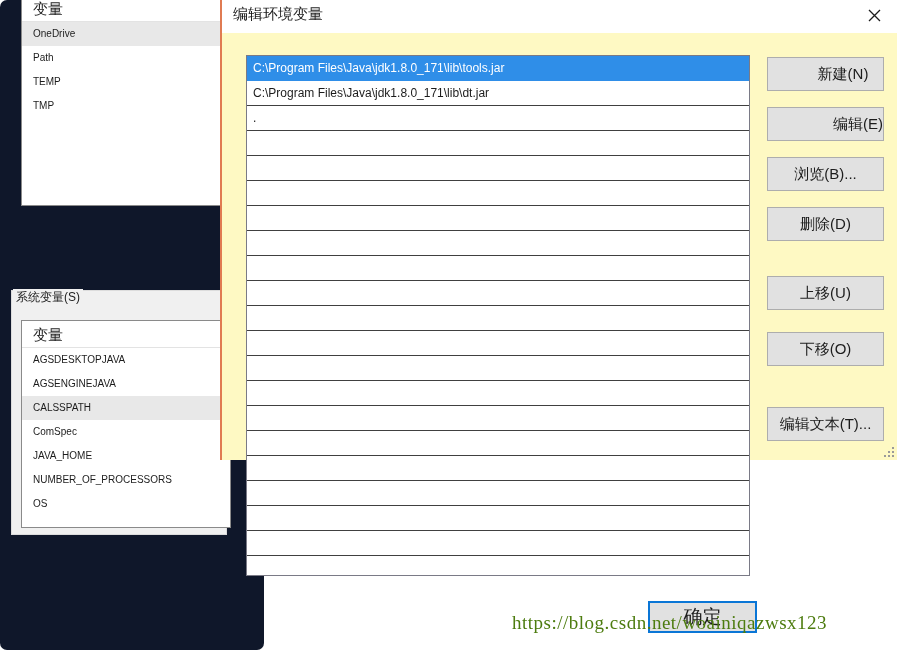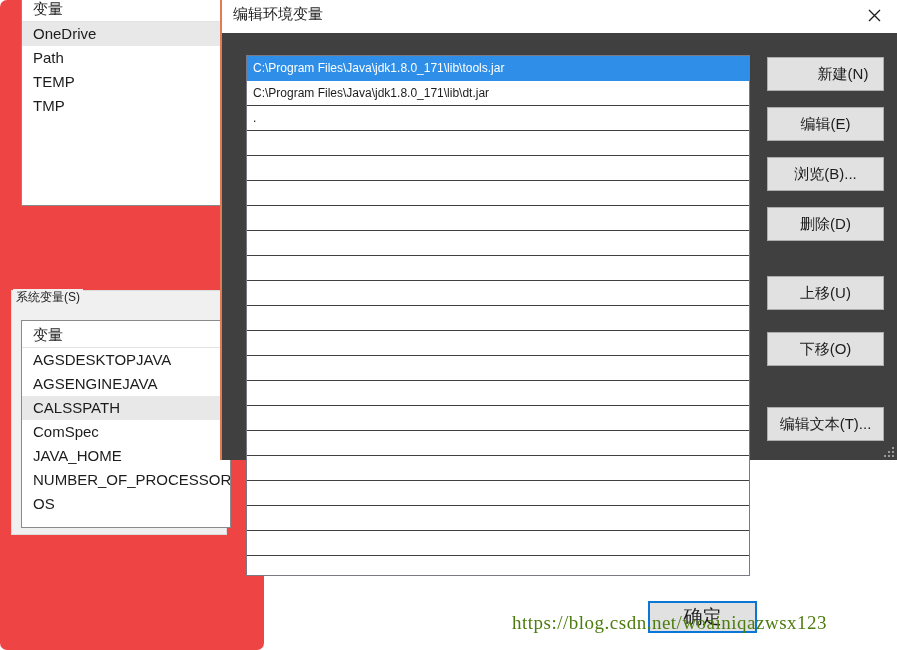--- a/index.html
+++ b/index.html
@@ -17,21 +17,21 @@
     position: relative;
     -webkit-font-smoothing: antialiased;
   }
 
   
   #bg-window {
     position: absolute;
     left: 0; top: 0;
     width: 264px;
     height: 650px;
-    background: #ef4444;
+    background: #0f172a;
     overflow: hidden;
     border-radius: 7px;
   }
   .bg-group {
     position: absolute;
     border: 1px solid #dcdcdc;
     background: #f0f0f0;
     box-sizing: border-box;
   }
   .group-label {
@@ -57,37 +57,37 @@
     color: #1c1c1c;
     background: #ffffff;
     border-bottom: 1px solid #e3e3e3;
     box-sizing: border-box;
     white-space: nowrap;
   }
   .var-row {
     height: 24px;
     line-height: 24px;
     padding-left: 11px;
-    font-size: 15px;
+    font-size: 10px;
     color: #1c1c1c;
     white-space: nowrap;
     box-sizing: border-box;
   }
   .var-row.selected {
     background: #e8e8e8;
   }
 
   
   #dialog {
     position: absolute;
     left: 220px;
     top: 0;
     width: 677px;
     height: 460px;
-    background: #404040;
+    background: #fef9c3;
     border-left: 2px solid #e07b52;
     box-sizing: border-box;
   }
   #titlebar {
     position: absolute;
     left: 0; top: 0;
     width: 100%;
     height: 33px;
     background: #ffffff;
     box-sizing: border-box;
@@ -280,21 +280,21 @@
       <div class="path-row"></div>
       <div class="path-row"></div>
       <div class="path-row"></div>
       <div class="path-row"></div>
       <div class="path-row"></div>
       <div class="path-row"></div>
     </div>
 
   <div id="side-buttons">
       <button class="side-btn" style="top: 57px; padding-left: 35px;">新建(N)</button>
-      <button class="side-btn" style="top: 107px;">编辑(E)</button>
+      <button class="side-btn" style="top: 107px; text-align: right;">编辑(E)</button>
       <button class="side-btn" style="top: 157px;">浏览(B)...</button>
       <button class="side-btn" style="top: 207px;">删除(D)</button>
       <button class="side-btn" style="top: 276px;">上移(U)</button>
       <button class="side-btn" style="top: 332px;">下移(O)</button>
       <button class="side-btn" style="top: 407px;">编辑文本(T)...</button>
     </div>
 
   <button class="bottom-btn" id="ok-btn">确定</button>
 
   <div id="resize-grip">

